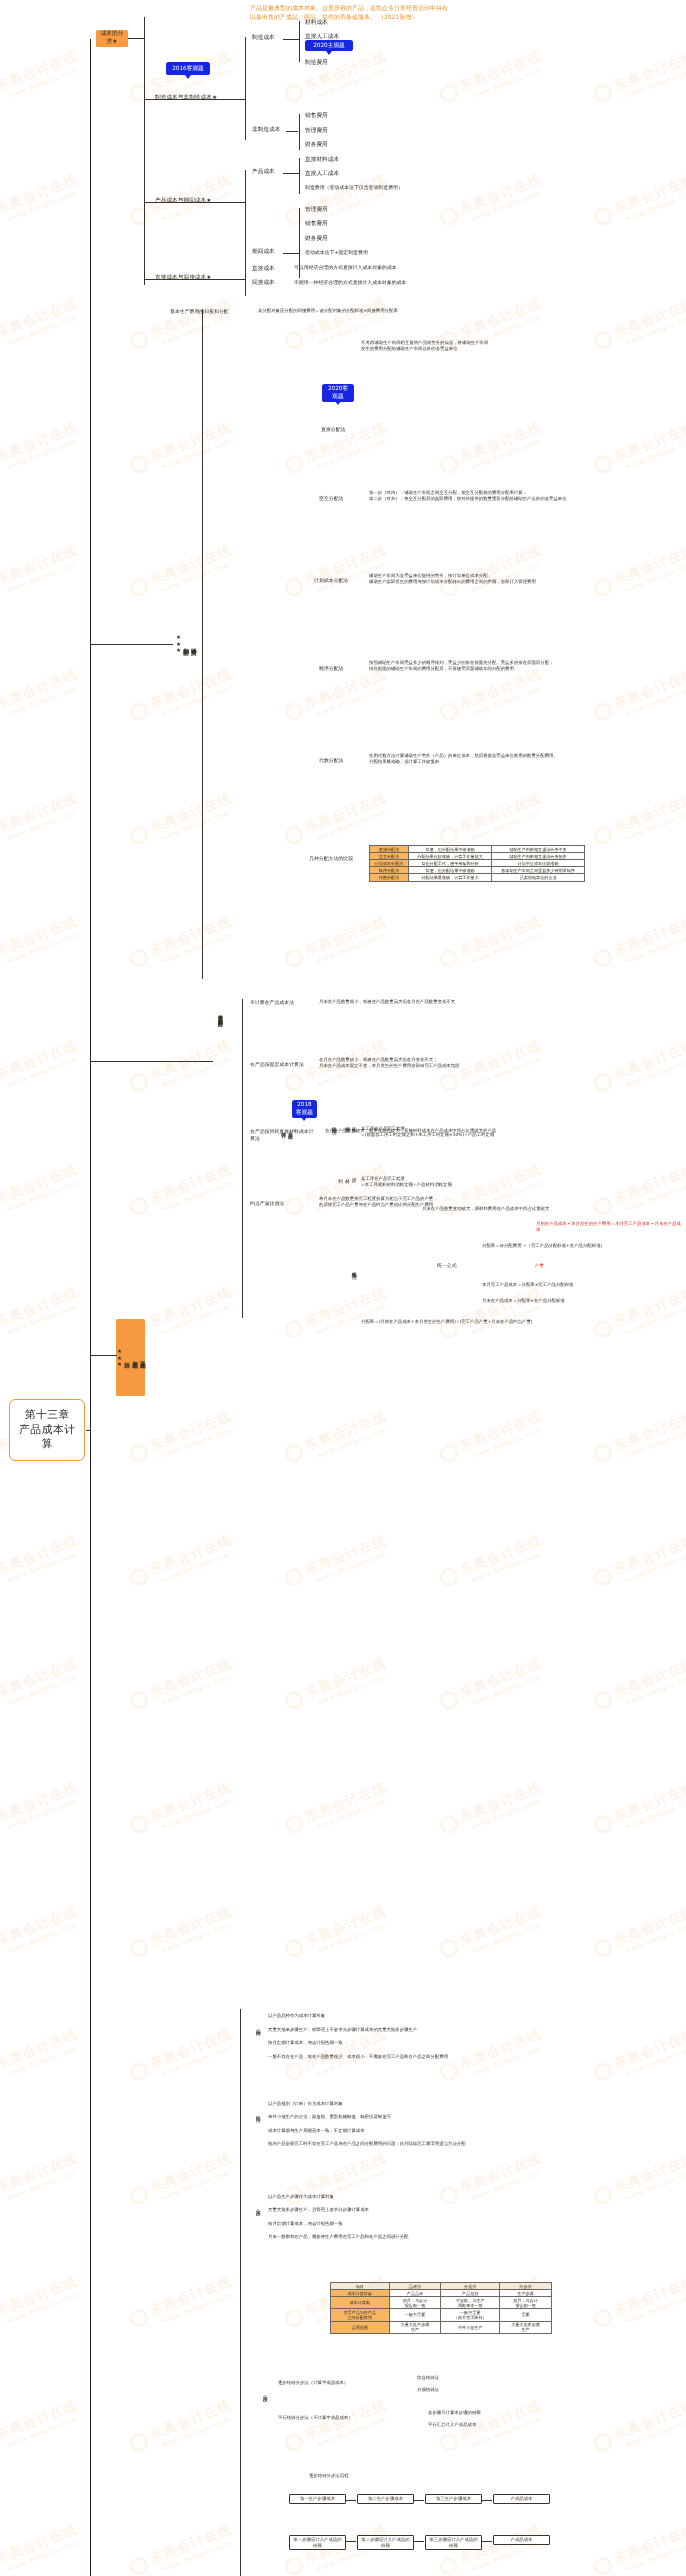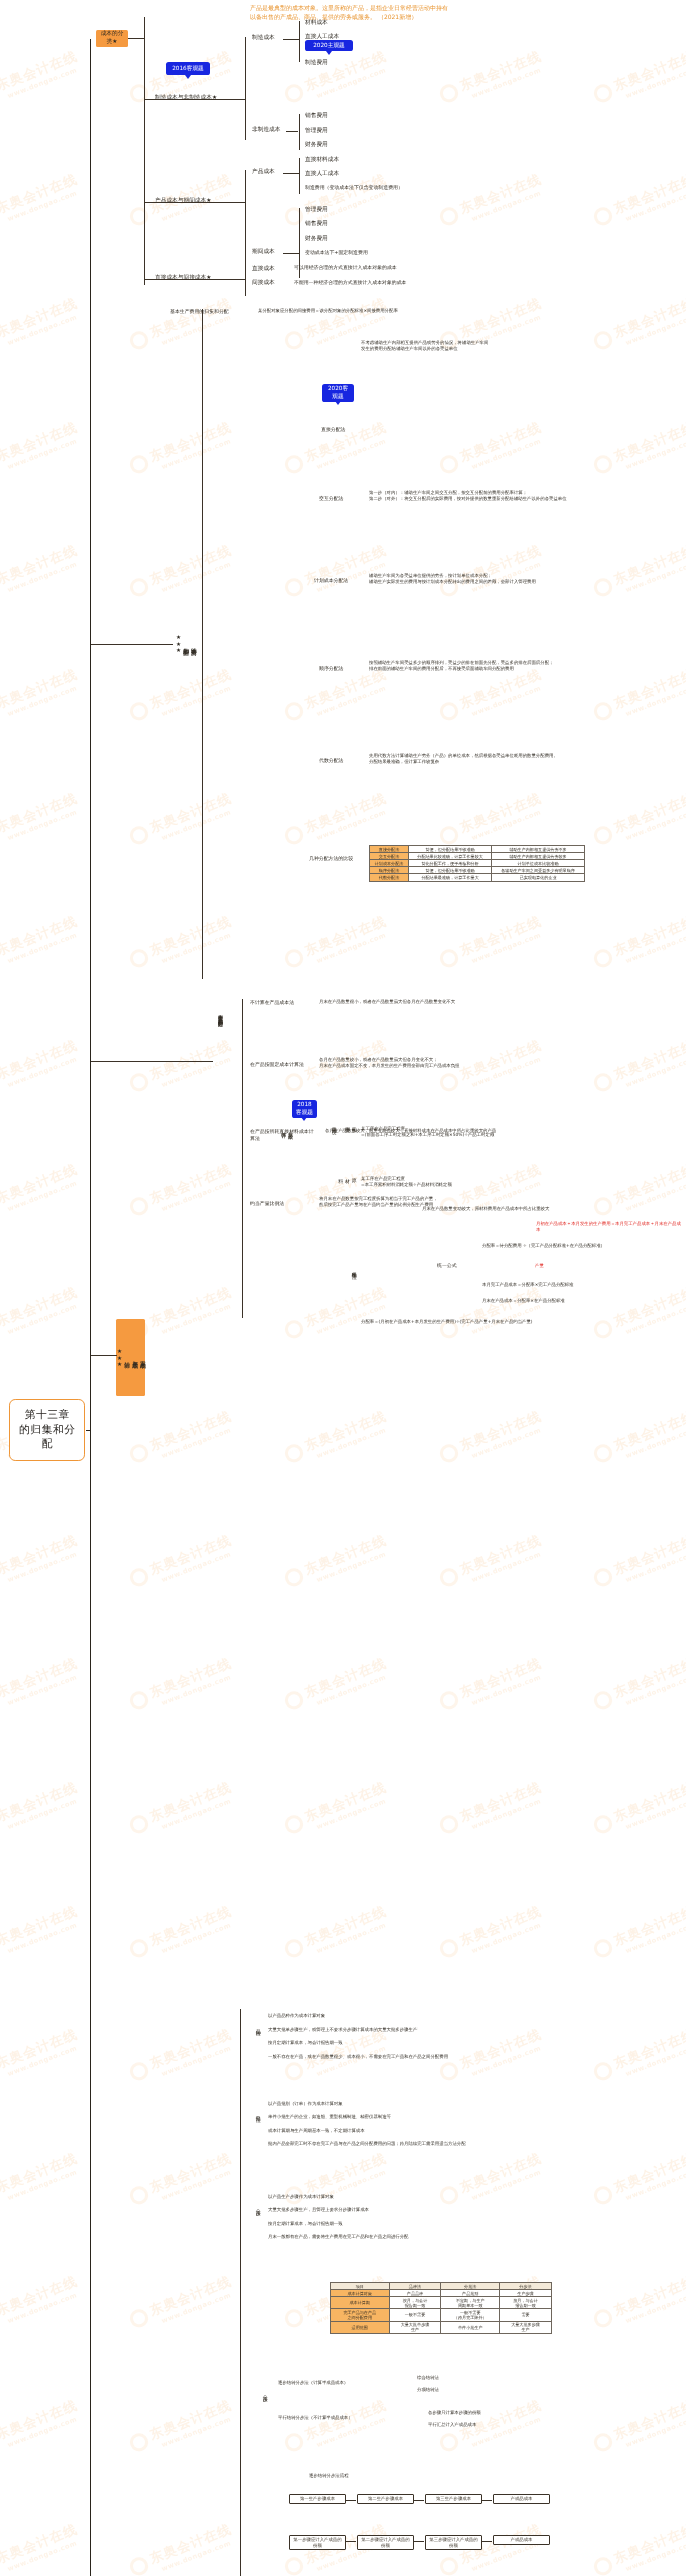--- a/index.html
+++ b/index.html
@@ -664,21 +664,21 @@
       <span class="wm-t2">www.dongao.com</span>
     </div>
   </div>
 
 <div id="map">
 
   <div class="node c-orange" style="left:250px; top:3.1px; width:361px; font-size:6px; line-height:1.5;">产品是最典型的成本对象。这里所称的产品，是指企业日常经营活动中持有
 以备出售的产成品、商品、提供的劳务或服务。 （2021新增）</div>
 
   <div class="root-node" style="left:9.3px; top:1399px; width:76px; height:62px;">第十三章
-的归集和分配</div>
+产品成本计算</div>
 
   <div class="spine" style="left:90px; top:39px; height:3318px;"></div>
   <div class="ln h thick" style="left:86px; top:1430px; width:5.2px; height:1px;"></div>
 
   <div class="chip-orange" style="left:96px; top:30px; width:32px; height:16.5px;">成本的分类★</div>
   <div class="ln h" style="left:128px; top:38px; width:16.5px;"></div>
   <div class="ln v" style="left:144px; top:16.5px; height:268px;"></div>
 
   <div class="bubble" style="left:166px; top:62px; width:44px; height:13.4px;">2016客观题</div>
   <div class="node" style="left:155px; top:93px; width:82px;">制造成本与非制造成本★</div>

